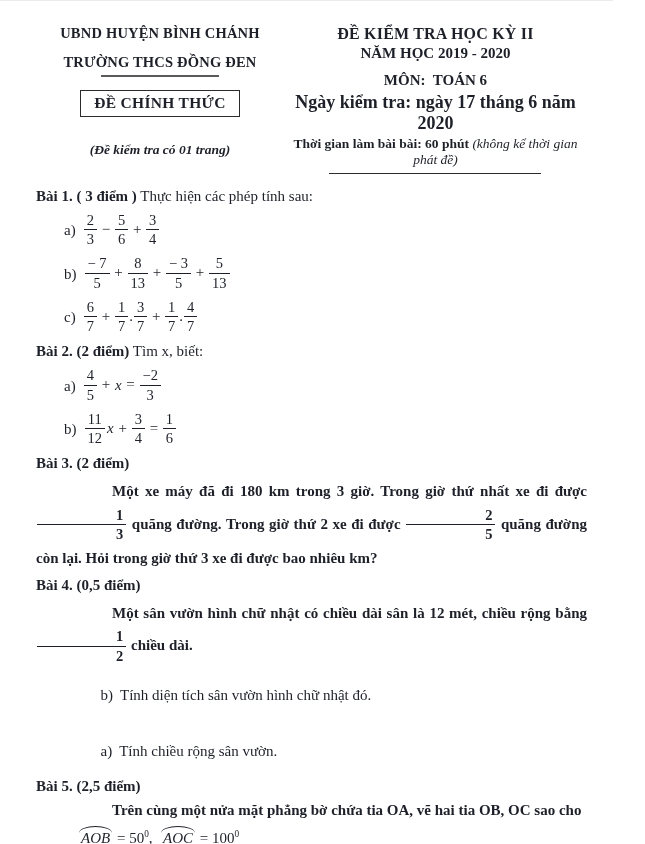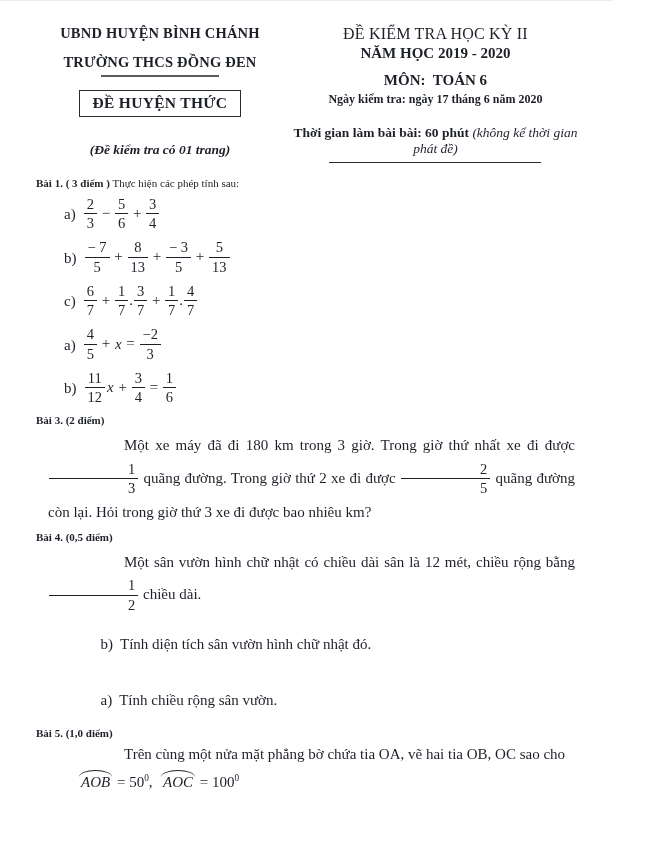--- a/index.html
+++ b/index.html
@@ -28,32 +28,32 @@
   .exam-box {
     display: inline-block;
     border: 1.6px solid #2b2b2b;
     padding: 3px 13px 4px;
     font-weight: bold; font-size: 15.5px;
     margin: 13px 0 0;
     letter-spacing: .3px;
   }
   .h-note { font-style: italic; font-weight: 600; font-size: 13.5px; margin-top: 25px; }
 
-  .h-right .r1 { font-weight: normal; font-size: 16px; letter-spacing: .2px; }
+  .h-right .r1 { font-weight: bold; font-size: 16px; letter-spacing: .2px; }
   .h-right .r2 { font-weight: bold; font-size: 15px; margin-top: 2px; text-align: center; }
   .h-right .r3 { font-weight: bold; font-size: 15px; margin-top: 10px; white-space: pre-wrap; }
-  .h-right .r4 { font-weight: bold; font-size: 12px; margin-top: 3px; }
-  .h-right .r5 { font-size: 13.5px; margin-top: 18px; }
+  .h-right .r4 { font-weight: bold; font-size: 18px; margin-top: 3px; }
+  .h-right .r5 { font-size: 13.5px; margin-top: 2px; }
   .h-right .r5 .b { font-weight: bold; }
   .h-right .r5 .i { font-style: italic; }
   .h-rule { width: 212px; border-top: 1.6px solid #2b2b2b; margin: 5px auto 0; }
 
   
   .content { margin-top: 14px; font-size: 15px; }
-  .prob-title { font-weight: bold; font-size: 11px; margin-top: 1px; }
+  .prob-title { font-weight: bold; font-size: 15px; margin-top: 1px; }
   .prob-title .intro { font-weight: normal; }
 
   .math-line {
     margin: 8px 0 8px 28px;
     white-space: pre-wrap;
     display: flex; align-items: center;
   }
   .math-line .lbl { margin-right: 7px; }
 
   .frac {
@@ -71,38 +71,38 @@
     padding: 3px 2px 0; margin: 0 1px;
   }
   .angle::before {
     content: ""; position: absolute; left: 0; right: 0; top: -1px; height: 6px;
     border-top: 1.4px solid currentColor;
     border-radius: 50% 50% 0 0 / 100% 100% 0 0;
   }
 
   .para {
     text-align: justify; text-indent: 76px;
-    line-height: 2.1; margin: 4px 12px 2px;
+    line-height: 2.1; margin: 4px 0 2px; font-weight: bold;
   }
   .para .frac { line-height: 1.12; }
   .sub { margin-left: 42px; margin-top: 5px; white-space: pre-wrap; }
   .sub .lbl { margin-right: 7px; }
 </style>
 </head>
 <body>
 
 <div class="page">
 
   <div class="header">
     <div class="h-left">
       <div class="l1">UBND HUYỆN BÌNH CHÁNH</div>
       <div class="l2">TRƯỜNG THCS ĐỒNG ĐEN</div>
       <div class="rule"></div>
       <div>
-        <span class="exam-box">ĐỀ HUYỆN THỨC</span>
+        <span class="exam-box">ĐỀ CHÍNH THỨC</span>
       </div>
       <div class="h-note">(Đề kiểm tra có 01 trang)</div>
     </div>
     <div class="h-right">
       <div class="r1">ĐỀ KIỂM TRA HỌC KỲ II</div>
       <div class="r2">NĂM HỌC 2019 - 2020</div>
       <div class="r3">MÔN:  TOÁN 6</div>
       <div class="r4">Ngày kiểm tra: ngày 17 tháng 6 năm 2020</div>
       <div class="r5">
         <span class="b">Thời gian làm bài bài: 60 phút </span><span class="i">(không kể thời gian phát đề)</span>
@@ -119,40 +119,43 @@
     <div class="math-line">
       <span class="lbl">a)</span><span><span class="frac"><span class="num">2</span><span class="den">3</span></span><span> − </span><span class="frac"><span class="num">5</span><span class="den">6</span></span><span> + </span><span class="frac"><span class="num">3</span><span class="den">4</span></span></span>
     </div>
     <div class="math-line">
       <span class="lbl">b)</span><span><span class="frac"><span class="num">− 7</span><span class="den">5</span></span><span> + </span><span class="frac"><span class="num">8</span><span class="den">13</span></span><span> + </span><span class="frac"><span class="num">− 3</span><span class="den">5</span></span><span> + </span><span class="frac"><span class="num">5</span><span class="den">13</span></span></span>
     </div>
     <div class="math-line">
       <span class="lbl">c)</span><span><span class="frac"><span class="num">6</span><span class="den">7</span></span><span> + </span><span class="frac"><span class="num">1</span><span class="den">7</span></span><span>.</span><span class="frac"><span class="num">3</span><span class="den">7</span></span><span> + </span><span class="frac"><span class="num">1</span><span class="den">7</span></span><span>.</span><span class="frac"><span class="num">4</span><span class="den">7</span></span></span>
     </div>
 
+    <div class="prob-title">
+      <span>Bài 2. (2 điểm)</span><span class="intro"> Tìm x, biết:</span>
+    </div>
     <div class="math-line">
       <span class="lbl">a)</span><span><span class="frac"><span class="num">4</span><span class="den">5</span></span><span> + </span><span class="mvar">x</span><span> = </span><span class="frac"><span class="num">−2</span><span class="den">3</span></span></span>
     </div>
     <div class="math-line">
       <span class="lbl">b)</span><span><span class="frac"><span class="num">11</span><span class="den">12</span></span><span class="mvar">x</span><span> + </span><span class="frac"><span class="num">3</span><span class="den">4</span></span><span> = </span><span class="frac"><span class="num">1</span><span class="den">6</span></span></span>
     </div>
 
     <div class="prob-title">Bài 3. (2 điểm)</div>
     <div class="para"><span>Một xe máy đã đi 180 km trong 3 giờ. Trong giờ thứ nhất xe đi được </span><span class="frac"><span class="num">1</span><span class="den">3</span></span><span> quãng đường. Trong giờ thứ 2 xe đi được </span><span class="frac"><span class="num">2</span><span class="den">5</span></span><span> quãng đường còn lại. Hỏi trong giờ thứ 3 xe đi được bao nhiêu km?</span></div>
 
     <div class="prob-title">Bài 4. (0,5 điểm)</div>
     <div class="para"><span>Một sân vườn hình chữ nhật có chiều dài sân là 12 mét, chiều rộng bằng </span><span class="frac"><span class="num">1</span><span class="den">2</span></span><span> chiều dài.</span></div>
     <div class="sub">
       <span class="lbl">b)</span><span>Tính diện tích sân vườn hình chữ nhật đó.</span>
     </div>
     <div class="sub">
       <span class="lbl">a)</span><span>Tính chiều rộng sân vườn.</span>
     </div>
 
-    <div class="prob-title">Bài 5. (1,0 điểm)</div>
+    <div class="prob-title">Bài 5. (2,5 điểm)</div>
     <div class="para" style="line-height:1.5;">Trên cùng một nửa mặt phẳng bờ chứa tia OA, vẽ hai tia OB, OC sao cho</div>
     <div class="sub" style="margin-top:6px;"><span class="angle">AOB</span><span> = 50</span><sup>0</sup><span>,  </span><span class="angle">AOC</span><span> = 100</span><sup>0</sup></div>
     <div class="sub" style="margin-top:8px;">
       
     </div>
 
   </div>
 
 </div>
 

